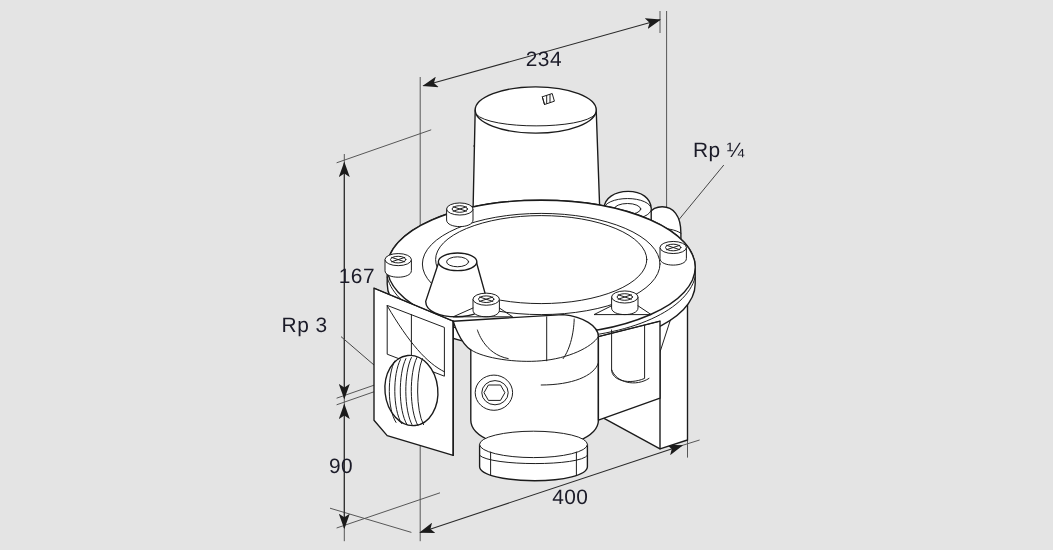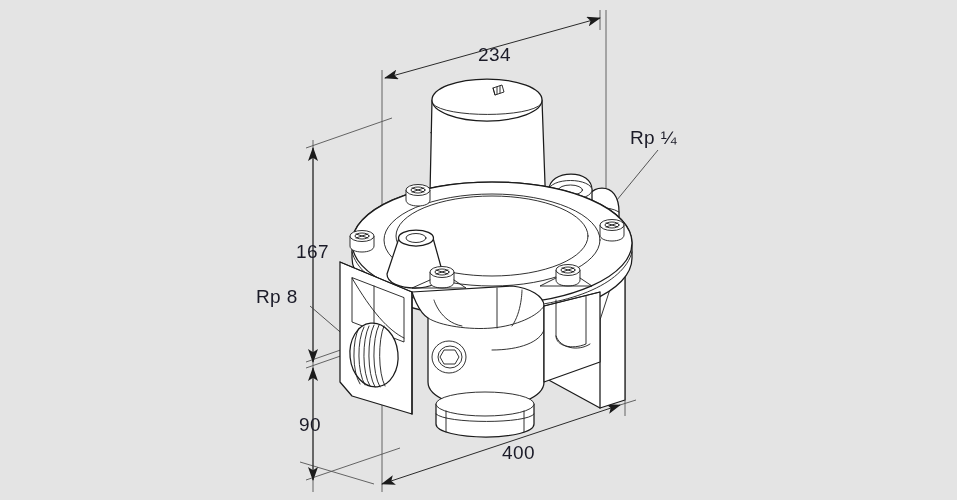--- a/index.html
+++ b/index.html
@@ -240,23 +240,23 @@
         <ellipse class="fillwT" cx="485" cy="404" rx="49" ry="12"></ellipse>
         <path class="lnT" d="M446,411 L446,432 M524,411 L524,432"></path>
         <path class="lnT" d="M436,414 C446,424 528,424 534,414"></path>
       </g>
     </g>
 
   </svg>
 
   <div class="dim-label" style="left:478px; top:44px;">234</div>
 
-  <div class="dim-label" style="left:296px; top:241px;">167</div>
+  <div class="dim-label" style="left:308px; top:241px;">167</div>
 
   <div class="dim-label" style="left:299px; top:414px;">90</div>
 
   <div class="dim-label" style="left:502px; top:442px;">400</div>
 
-  <div class="dim-label" style="left:256px; top:286px;">Rp 8</div>
+  <div class="dim-label" style="left:256px; top:286px;">Rp 3</div>
 
   <div class="dim-label frac" style="left:630px; top:127px;">Rp ¼</div>
 
 </div>
 
 </body></html>

